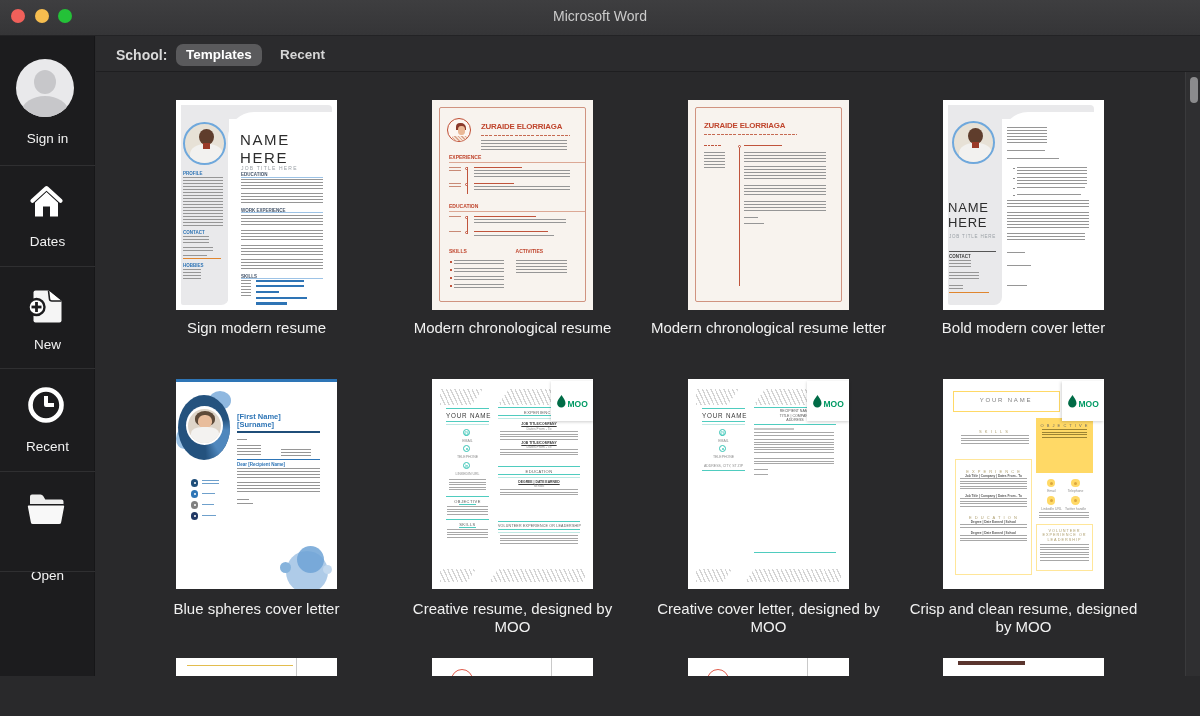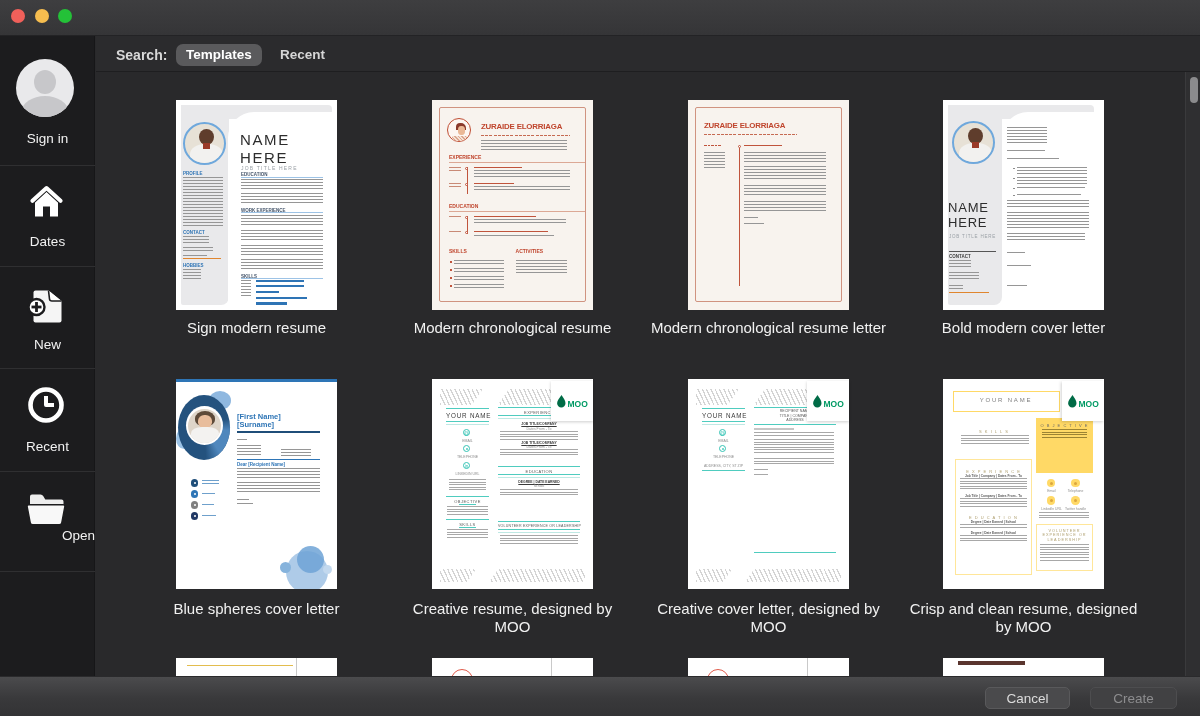--- a/index.html
+++ b/index.html
@@ -41,20 +41,21 @@
 .moo { position:absolute; left:118.8px; top:2px; width:42px; height:40px; background:#fff; box-shadow:0 1px 3px rgba(0,0,0,.2); z-index:5; }
 </style>
 </head>
 <body>
 <div id="stage">
 
   <div id="titlebar">
     <div class="tl" style="left:11px;background:#f0605a;"></div>
     <div class="tl" style="left:35px;background:#f6bd4f;"></div>
     <div class="tl" style="left:58px;background:#24c138;"></div>
+    <div id="title">Microsoft Word</div>
   </div>
 
   <div id="sidebar">
     <div class="abs" style="left:16px;top:23px;width:58px;height:58px;border-radius:50%;background:#e9e9eb;overflow:hidden;">
       <div class="abs" style="left:18px;top:11px;width:22px;height:24px;border-radius:50%;background:#c7c7ca;"></div>
       <div class="abs" style="left:6px;top:37px;width:46px;height:30px;border-radius:50% 50% 0 0;background:#c7c7ca;"></div>
     </div>
     <div class="slabel" style="top:95px;">Sign in</div>
     <div class="sep" style="top:129px;"></div>
     <svg class="abs" style="left:30px;top:149px;" width="33" height="33" viewBox="0 0 33 33">
@@ -77,26 +78,26 @@
     <svg class="abs" style="left:28px;top:351px;" width="36" height="36" viewBox="0 0 36 36">
       <circle cx="18" cy="18" r="15.5" fill="none" stroke="#fff" stroke-width="4.6"></circle>
       <path d="M18 9 V18 H26" fill="none" stroke="#fff" stroke-width="4" stroke-linejoin="round"></path>
     </svg>
     <div class="slabel" style="top:403px;">Recent</div>
     <div class="sep" style="top:435px;"></div>
     <svg class="abs" style="left:26px;top:456px;" width="40" height="34" viewBox="0 0 40 34">
       <path d="M4 4.4 Q4 2.4 6 2.4 H14.5 Q16.3 2.4 17.2 4 L19.3 7.5 H35.5 Q37.5 7.5 37.5 9.5 V14 H4 Z" fill="#ededed"></path>
       <path d="M1.2 14.8 Q0.8 12.8 2.8 12.8 H37.2 Q39.2 12.8 38.8 14.8 L35.8 30.6 Q35.4 32.8 33.2 32.8 H6.8 Q4.6 32.8 4.2 30.6 Z" fill="#f8f8f8" stroke="#1c1c1e" stroke-width="1.4"></path>
     </svg>
-    <div class="slabel" style="top:492px;text-align:right;">Open</div>
+    <div class="slabel" style="top:532px;">Open</div>
     <div class="sep" style="top:535px;"></div>
   </div>
 
   <div id="srow">
-    <div class="lab">Search:</div>
+    <div class="lab">School:</div>
     <div id="pill">Templates</div>
     <div id="rec2">Recent</div>
   </div>
 
   <div id="grid">
 
     <div class="page" id="p1" style="left:176px;top:100px;height:210px;">
 
       <div class="abs" style="left:5px;top:5px;width:151px;height:14px;background:#e9e9eb;border-radius:2px 4px 4px 2px;"></div>
       <div class="abs" style="left:5px;top:5px;width:48px;height:200px;background:#e9e9eb;border-radius:0 0 8px 2px;"></div>
@@ -430,17 +431,13 @@
       <div class="abs" style="left:119px;top:0;width:1px;height:18px;background:#c9c9c9;"></div>
     </div>
     <div class="page" style="left:943px;top:658px;height:18px;">
       <div class="abs" style="left:15px;top:3px;width:67px;height:4px;background:#5a352e;"></div>
     </div>
   </div>
 
   <div id="sbtrack"></div>
   <div id="sbthumb"></div>
 
-  <div id="botbar">
-    <div class="btn" id="bcancel">Cancel</div>
-    <div class="btn" id="bcreate">Create</div>
-  </div>
 </div>
 
 </body></html>

